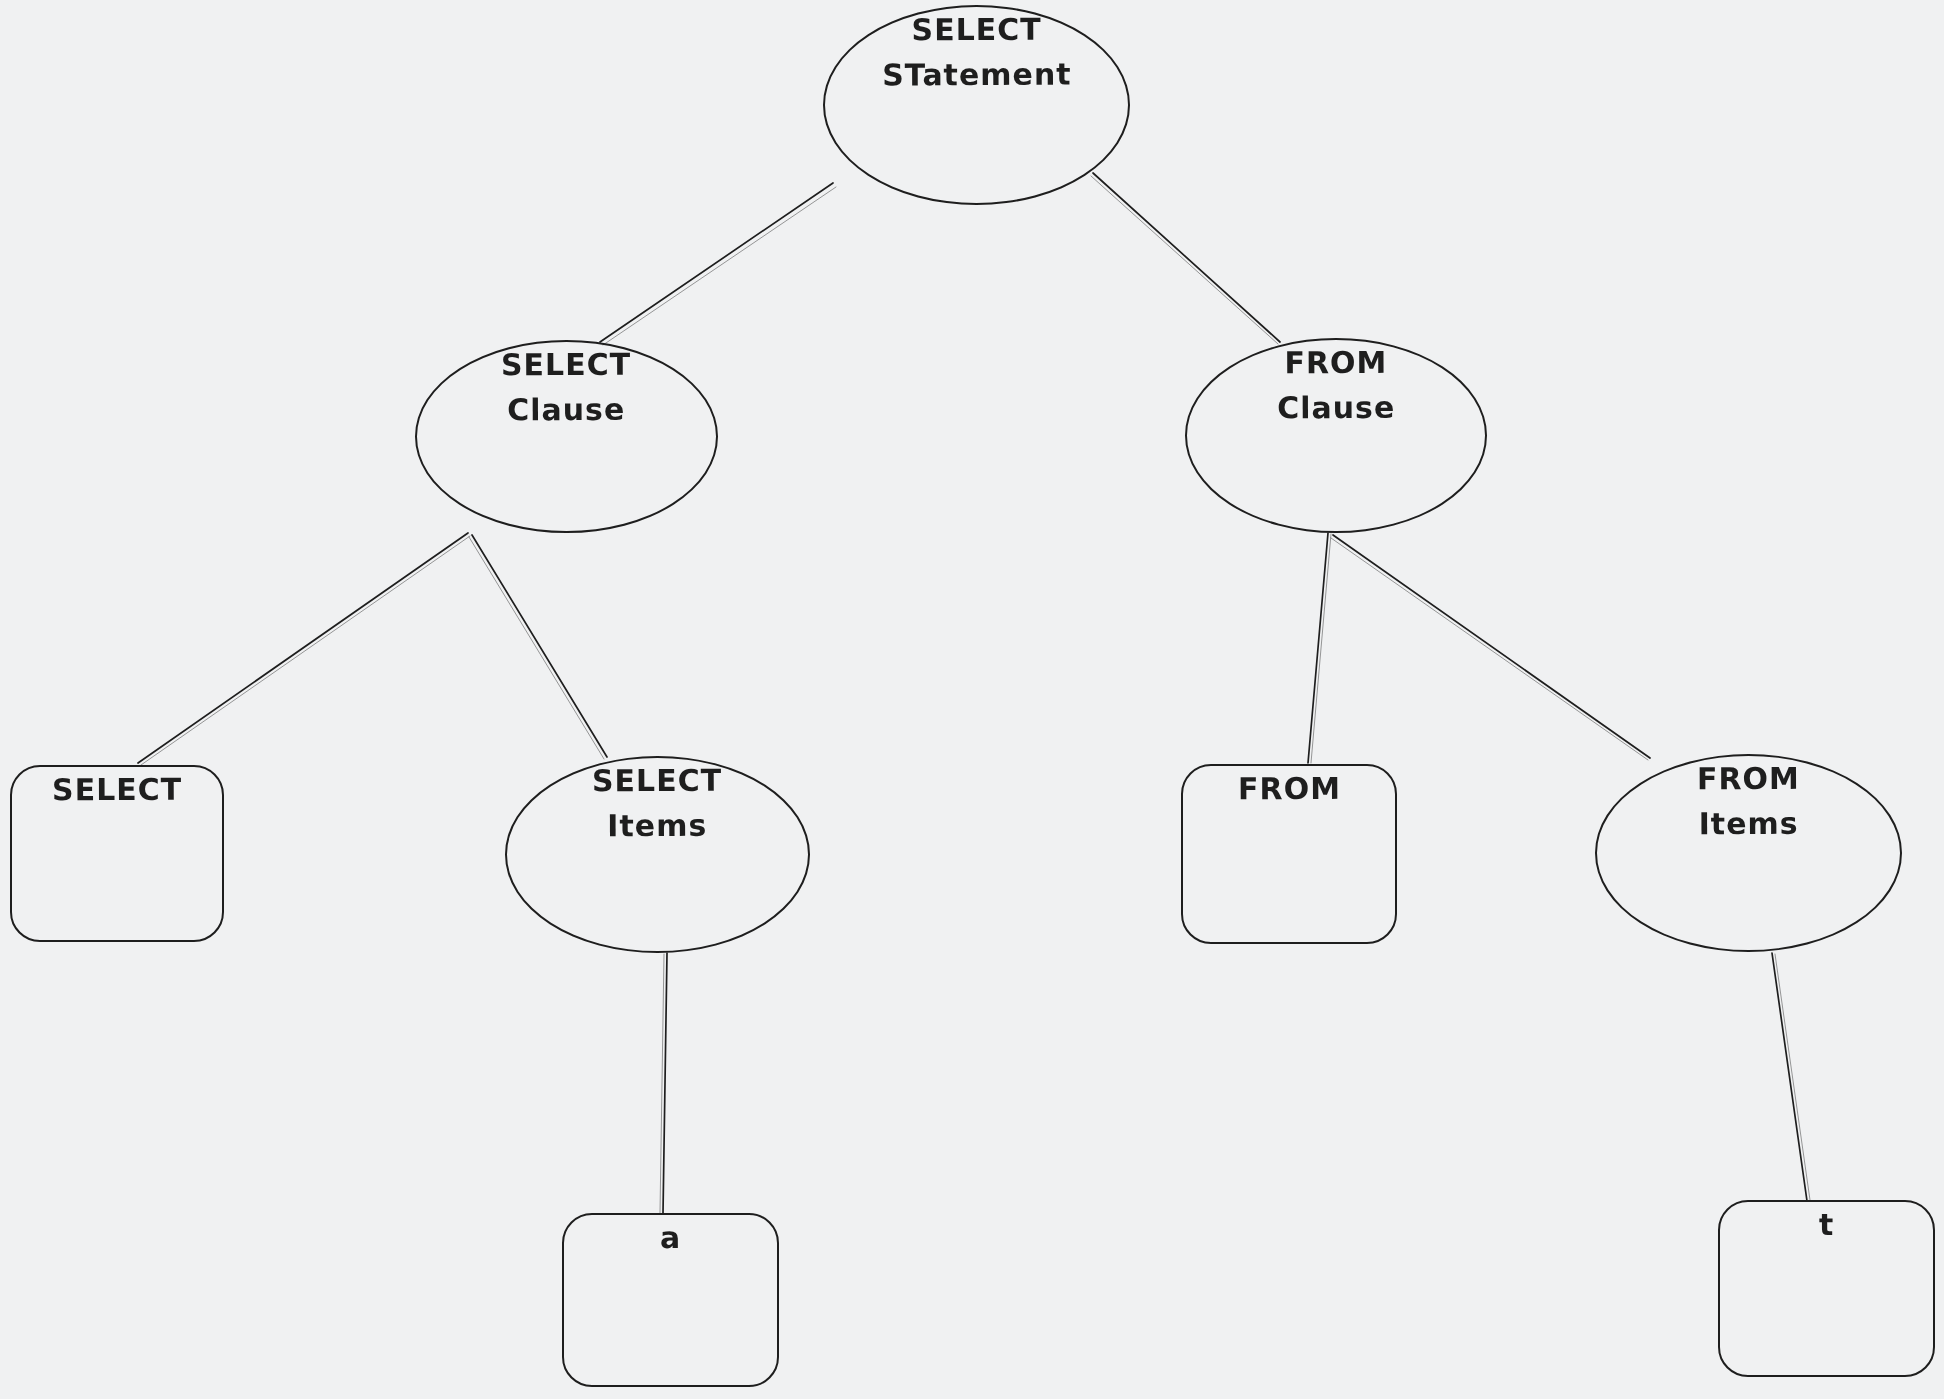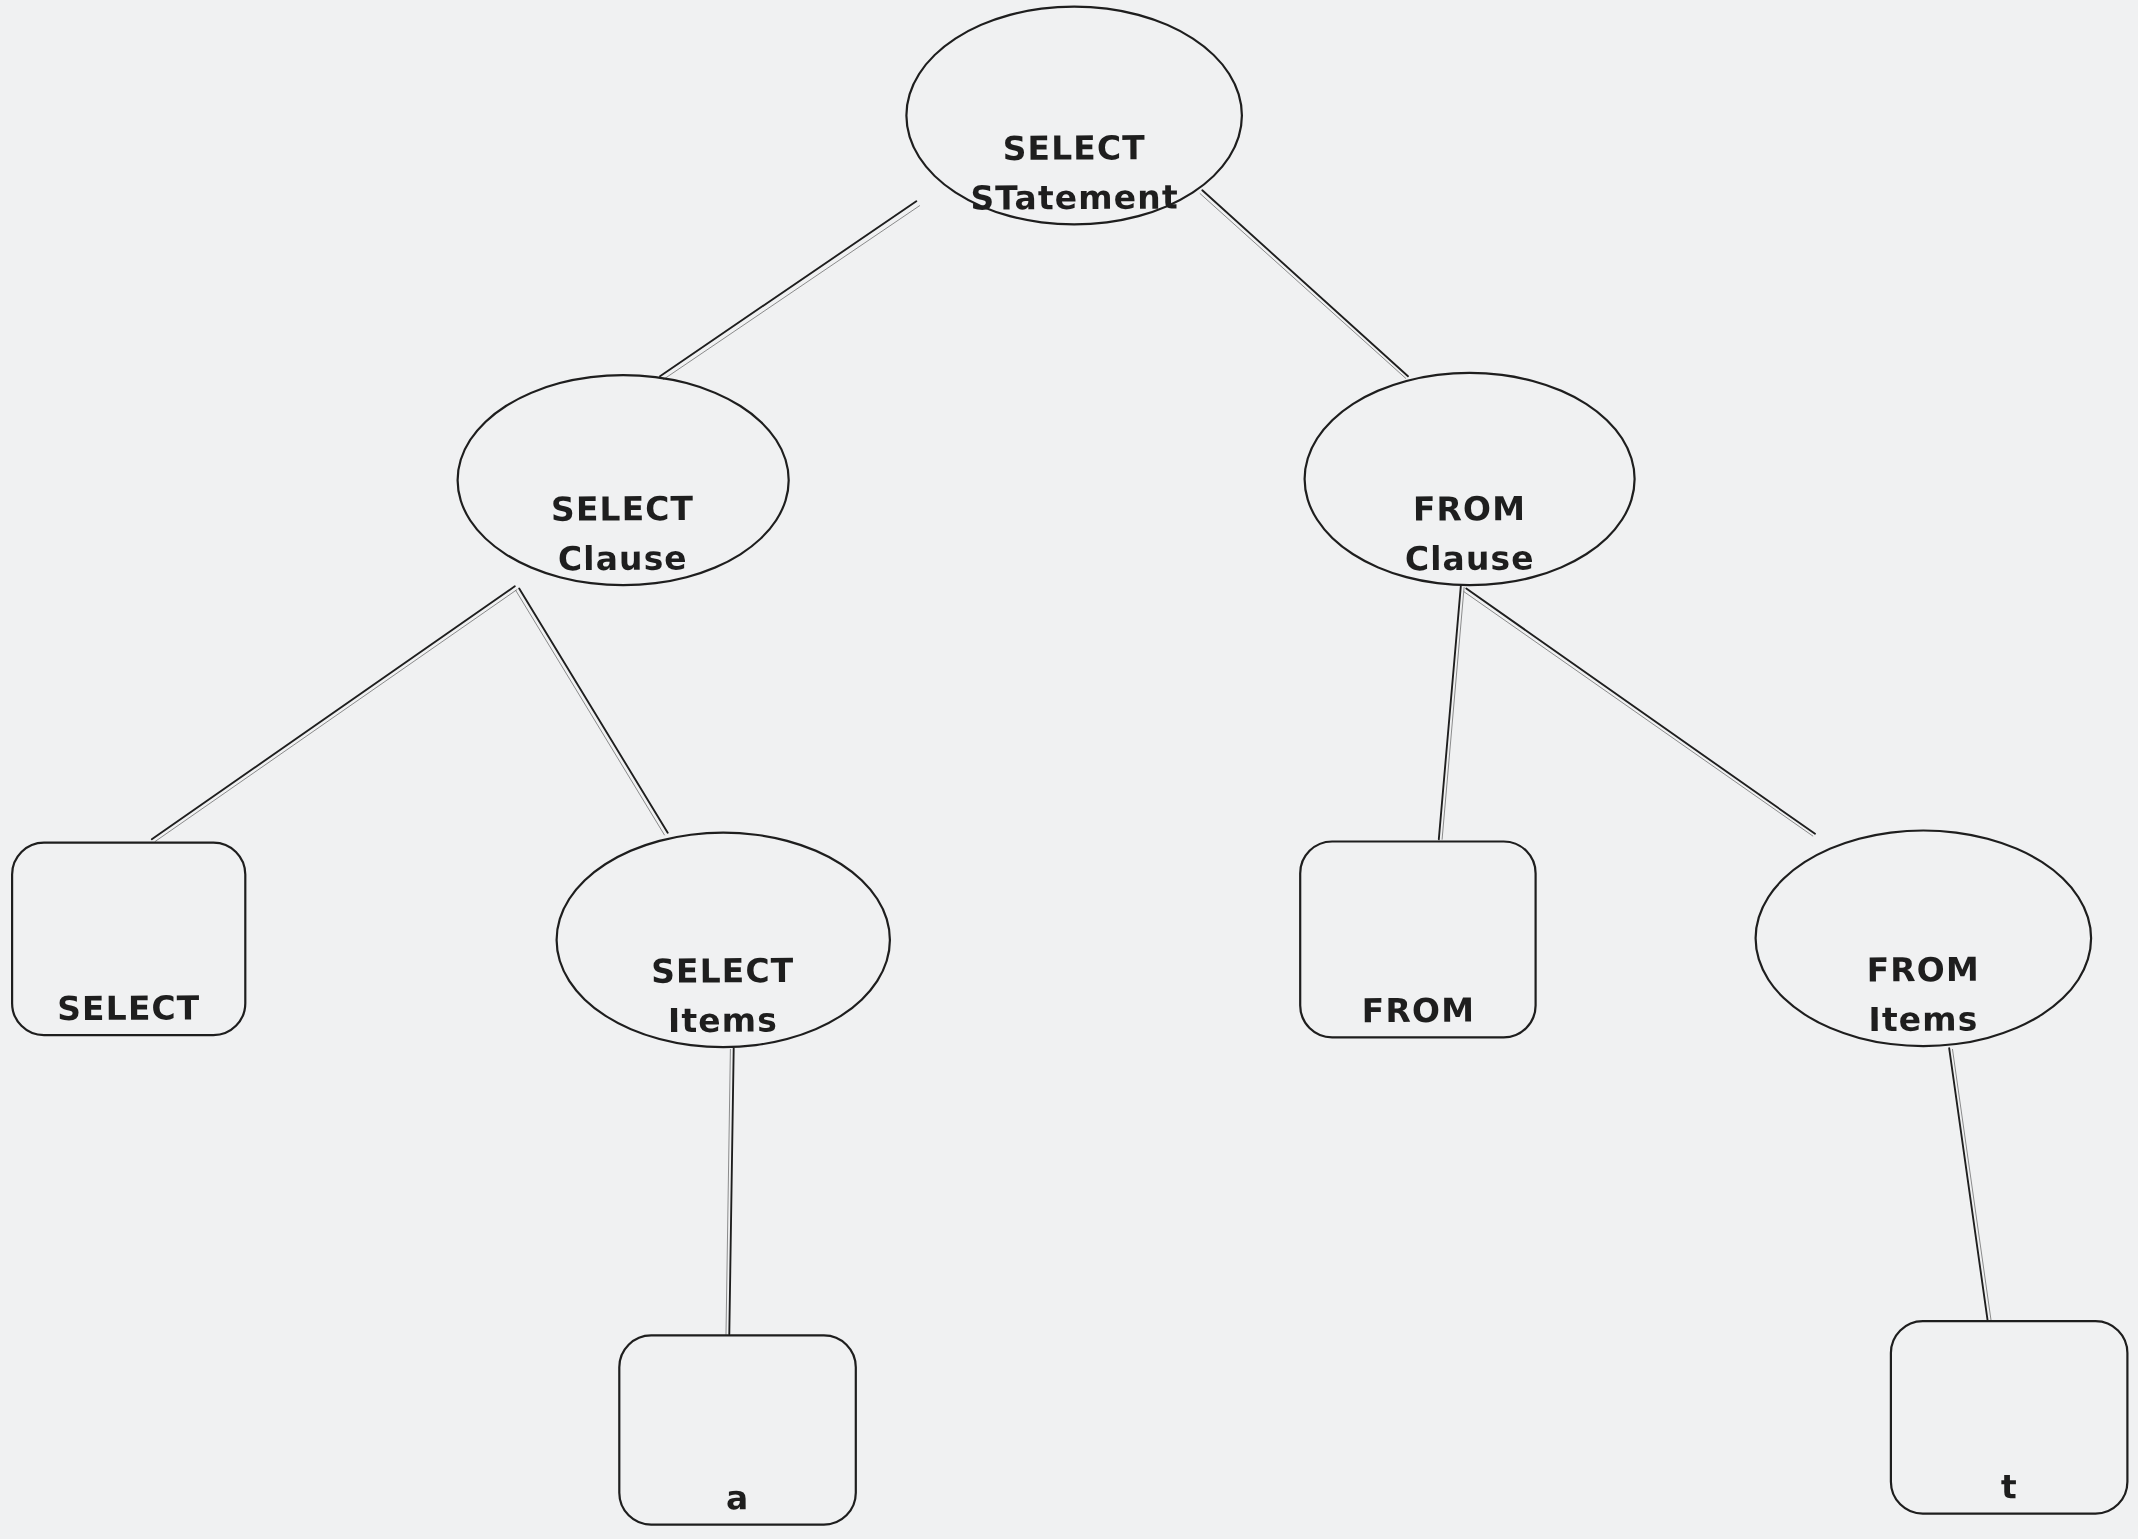--- a/index.html
+++ b/index.html
@@ -26,21 +26,21 @@
   }
   .edges line.ghost{
     stroke-width:0.8;
     opacity:0.55;
   }
   .node{
     position:absolute;
     box-sizing:border-box;
     border:2.2px solid var(--stroke);
     display:flex;
-    align-items:flex-end;
+    align-items:flex-start;
     justify-content:center;
     text-align:center;
     background:transparent;
     color:var(--stroke);
   }
   .node.ellipse{border-radius:50%;}
   .node.rect{border-radius:30px;}
   .label{
     white-space:pre-line;
     font-size:30px;

